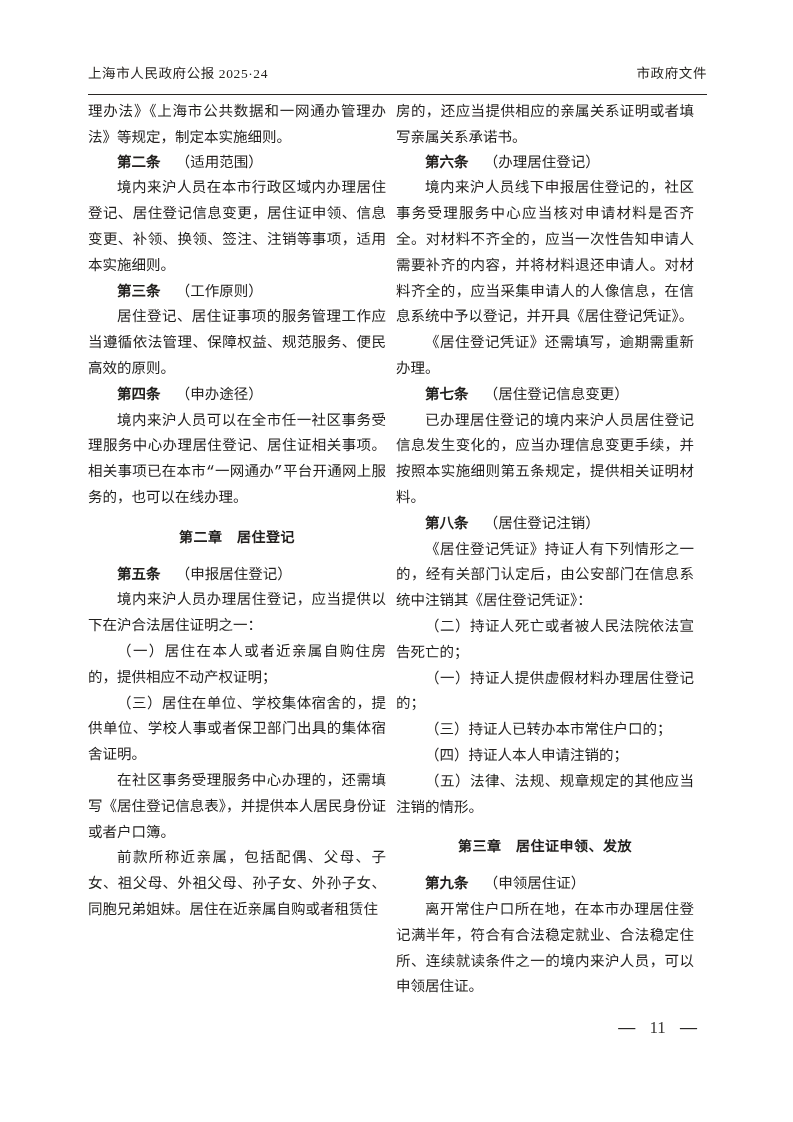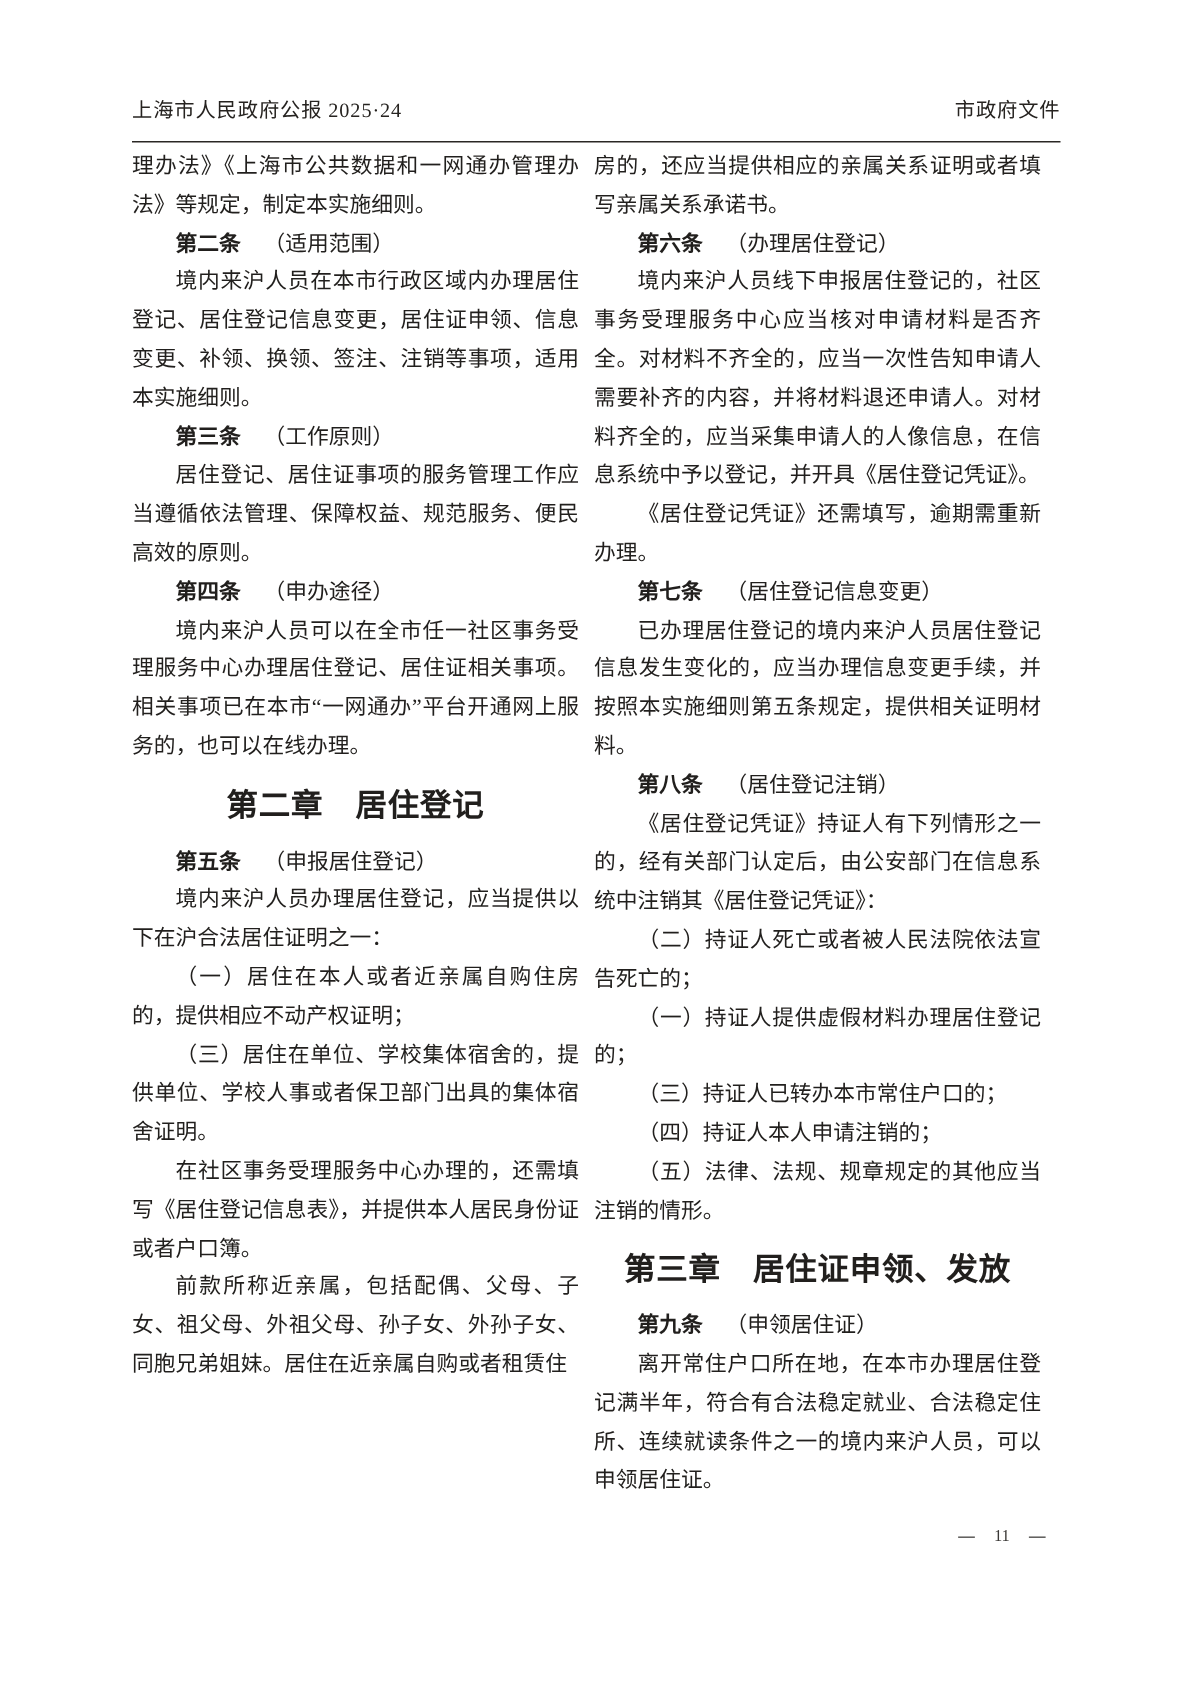--- a/index.html
+++ b/index.html
@@ -41,36 +41,36 @@
   }
   .col {
     width: 298px;
     font-size: 14.5px;
     line-height: 25.8px;
     text-align: justify;
     text-justify: inter-character;
     color: #211f1d;
   }
   .col p { margin: 0; }
-  .para { text-indent: 2em; }
+  .para { text-indent: 2em; font-family: Liberation Mono, monospace; }
   .cont { text-indent: 0; }
   .art-num { font-weight: 700; margin-right: 1.05em; }
   .chapter {
     text-align: center;
     text-indent: 0;
     font-weight: 700;
-    font-size: 21px;
+    font-size: 14px;
     letter-spacing: 0.5px;
     margin: 13px 0 12px !important;
   }
   
   .footer {
     position: absolute;
     top: 1018px; right: 96px;
-    font-size: 11px;
+    font-size: 17px;
     color: #2b2927;
     white-space: nowrap;
   }
   .footer .pn-dash { font-weight: 700; letter-spacing: 0; }
   .footer .pn-num { margin: 0 10px; color: #3a3836; }
 </style>
 </head>
 <body>
 
 <div class="page">

